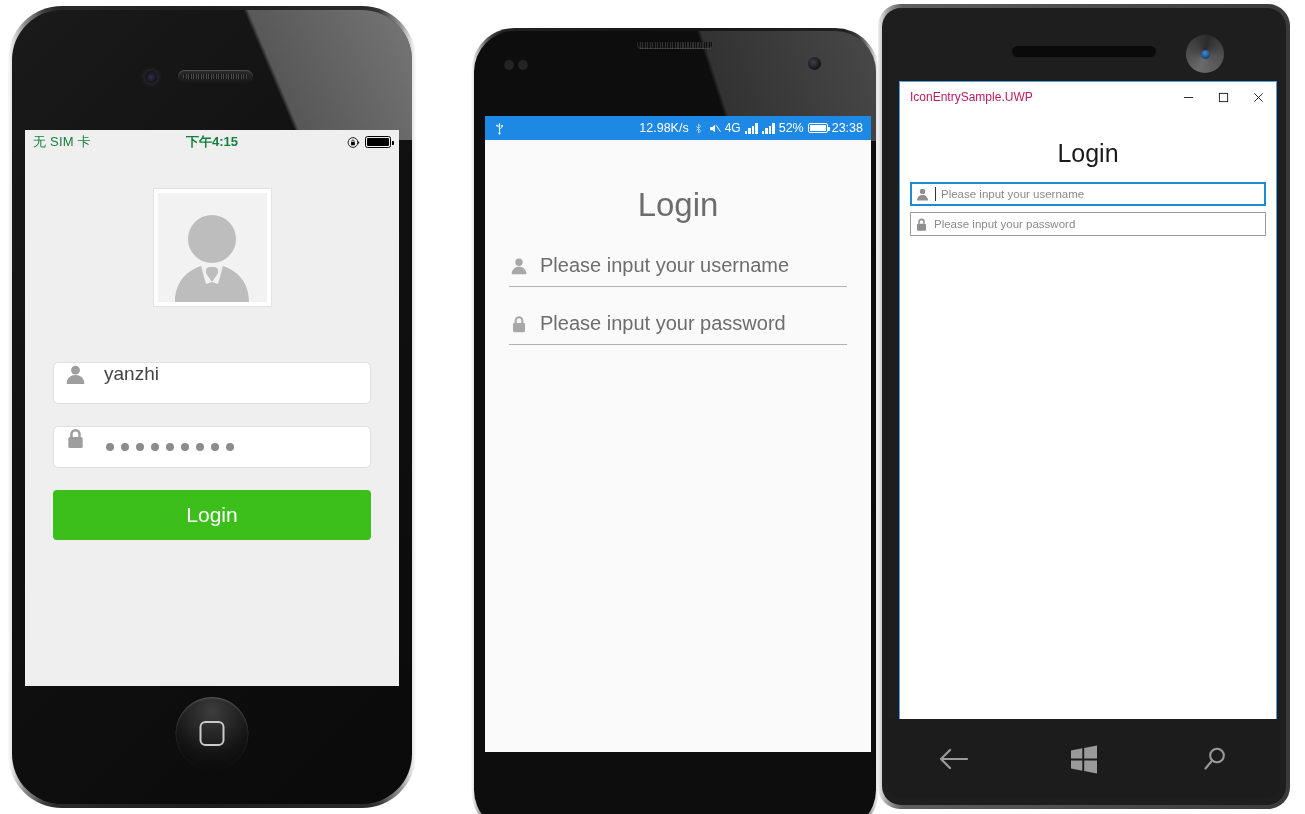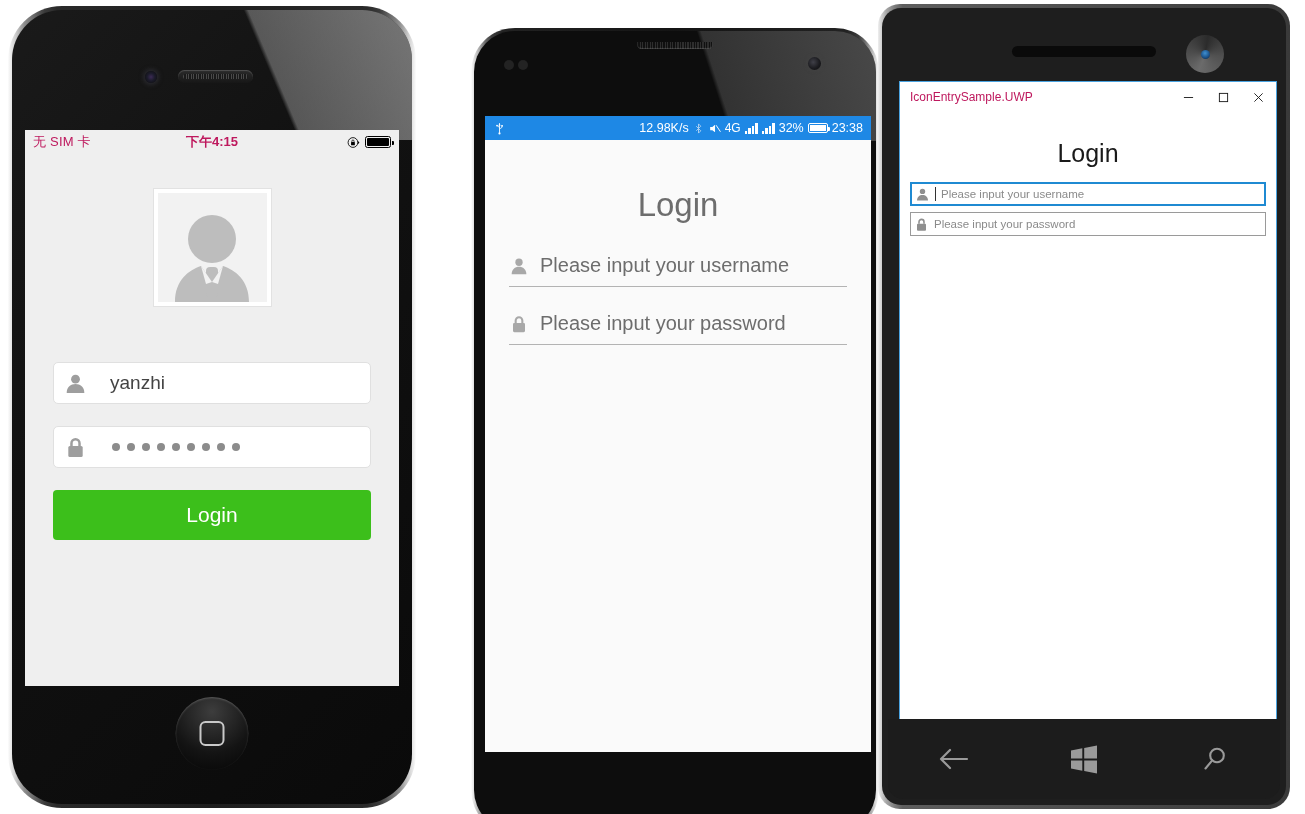--- a/index.html
+++ b/index.html
@@ -48,21 +48,21 @@
     background: repeating-linear-gradient(to right, #4a4a4a 0 1px, #1a1a1a 1px 2.5px);
     border-radius: 3px;
   }
   .ip-screen {
     position: absolute; left: 13px; top: 120px; width: 374px; height: 556px;
     background: #efefef;
     overflow: hidden;
   }
   .ip-statusbar {
     height: 22px; display: flex; align-items: center;
-    padding: 12px 8px; font-size: 13px; color: #be185d;
+    padding: 12px 8px; font-size: 13px; color: #15803d;
     position: relative;
     background: #efefef;
   }
   .ip-carrier { font-size: 13px; letter-spacing: .2px; }
   .ip-time { position: absolute; left: 0; right: 0; text-align: center; font-weight: bold; font-size: 13px; }
   .ip-status-right { margin-left: auto; display: flex; align-items: center; gap: 5px; z-index: 2; }
   .ip-lockrot { width: 13px; height: 13px; }
   .ip-battery {
     width: 26px; height: 12px; border: 1.5px solid #000; border-radius: 2.5px;
     position: relative; padding: 1px;
@@ -75,21 +75,21 @@
 
   .ip-body { padding: 0 28px; }
   .ip-avatar-wrap { display: flex; justify-content: center; margin-top: 35px; }
   .ip-avatar {
     width: 117px; height: 117px; background: #f2f2f2;
     border: 4px solid #ffffff; box-shadow: 0 0 0 1px #e2e2e2;
     display: flex; align-items: flex-end; justify-content: center;
   }
   .ip-field {
     height: 42px; background: #fff; border: 1px solid #e0e0e0; border-radius: 5px;
-    display: flex; align-items: center; padding: 0 10px; gap: 23px;
+    display: flex; padding: 0 10px; gap: 17px;
   }
   .ip-field.first { margin-top: 56px; }
   .ip-field.second { margin-top: 22px; }
   .ip-field-text { font-size: 19px; color: #444; }
   .ip-dots { display: flex; gap: 7px; align-items: center; padding-left: 2px; }
   .ip-dots span { width: 8px; height: 8px; border-radius: 50%; background: #8c8c8c; display: block; }
   .ip-login-btn {
     margin-top: 22px; height: 50px; background: #3cbf1b; border-radius: 4px;
     display: flex; align-items: center; justify-content: center;
     color: #fff; font-size: 21px; border: none; width: 100%;
@@ -343,21 +343,21 @@
               <b></b>
               <b></b>
               <b></b>
             </span>
           <span class="and-sig">
               <b></b>
               <b></b>
               <b></b>
               <b></b>
             </span>
-          <span>32%</span>
+          <span>52%</span>
           <span class="and-batt">
               <i></i>
             </span>
           <span>23:38</span>
         </span>
       </div>
 
       <div class="and-body">
         <h1 class="and-title">Login</h1>
 

